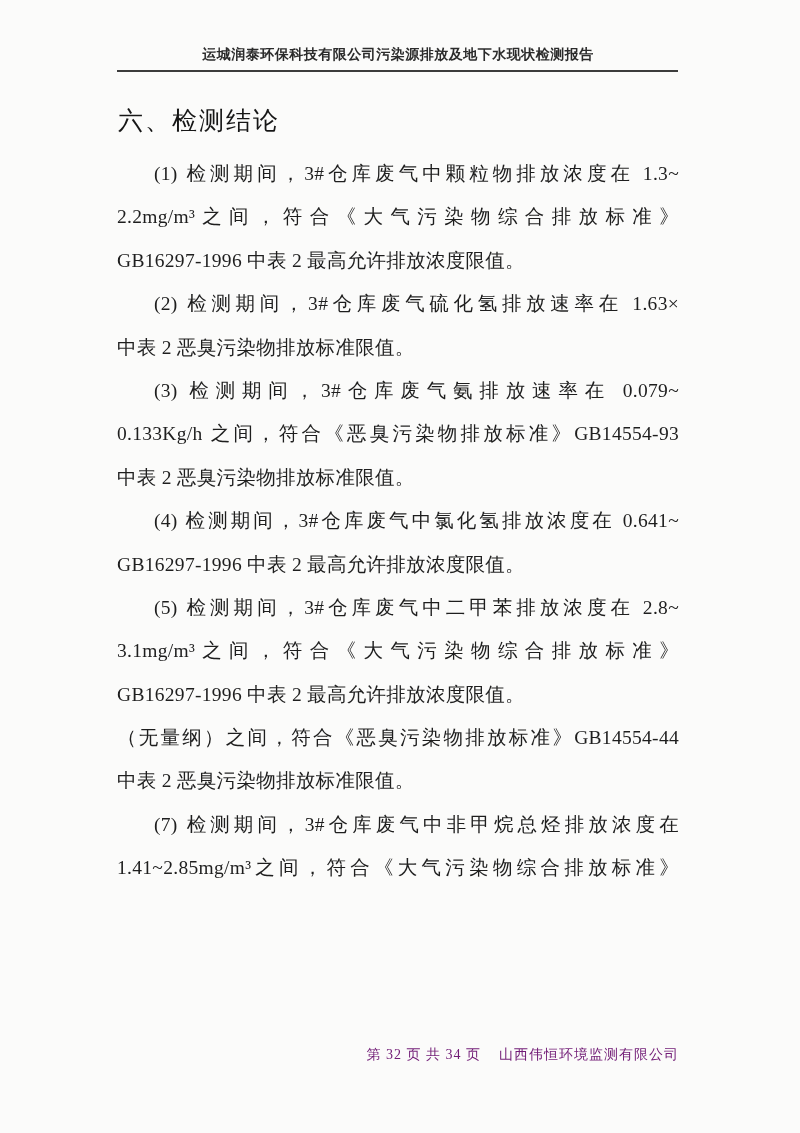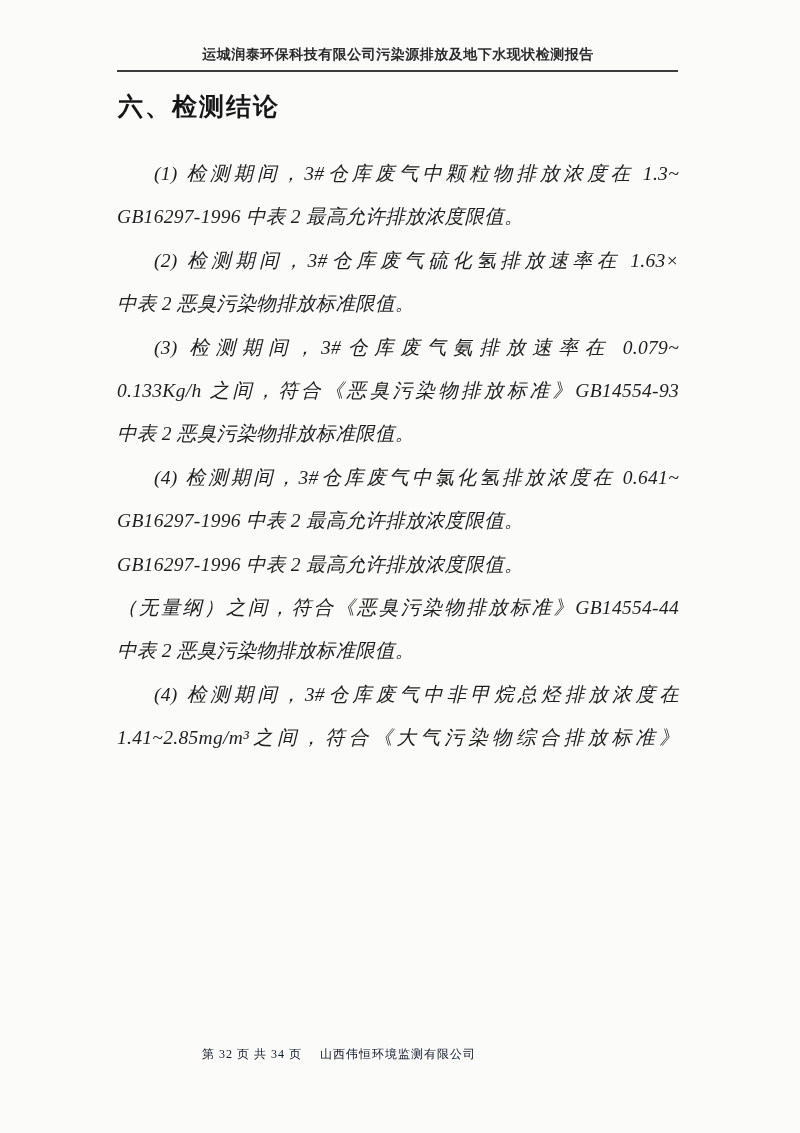--- a/index.html
+++ b/index.html
@@ -32,24 +32,24 @@
   .header-rule {
     position: absolute;
     top: 70px;
     left: 117px;
     width: 561px;
     height: 2px;
     background: #3c3c3c;
   }
   .section-title {
     position: absolute;
-    top: 90px;
+    top: 104px;
     left: 118px;
     font-size: 25px;
-    font-weight: 700;
+    font-weight: 400;
     letter-spacing: 2px;
     color: #161616;
   }
   .doc-body {
     position: absolute;
     top: 152px;
     left: 117px;
     width: 562px;
   }
   .paragraph {
@@ -57,37 +57,36 @@
   }
   .line {
     height: 43.4px;
     line-height: 43.4px;
     font-size: 19.5px;
     letter-spacing: 0.3px;
     text-align: justify;
     text-align-last: justify;
     overflow: hidden;
     white-space: nowrap;
-    font-style: italic;
   }
   .line.indent {
     text-indent: 37px;
   }
   .line.end {
     text-align: center;
     text-align-last: left;
   }
   .page-footer {
     position: absolute;
     top: 1046px;
     left: 117px;
     width: 562px;
-    text-align: left;
-    font-size: 12px;
-    color: #0f172a;
+    text-align: right;
+    font-size: 14px;
+    color: #701a75;
     letter-spacing: 1px;
     padding-left: 85px;
     box-sizing: border-box;
   }
   .page-footer .sep {
     display: inline-block;
     width: 18px;
   }
 </style>
 </head>
@@ -97,44 +96,47 @@
 
   <div class="running-header">运城润泰环保科技有限公司污染源排放及地下水现状检测报告</div>
 
   <div class="header-rule"></div>
 
   <div class="section-title">六、检测结论</div>
 
   <div class="doc-body">
       <div class="paragraph">
         <div class="line indent">(1) 检测期间，3#仓库废气中颗粒物排放浓度在 1.3~</div>
+        <div class="line">2.2mg/m³之间，符合《大气污染物综合排放标准》</div>
         <div class="line end">GB16297-1996 中表 2 最高允许排放浓度限值。</div>
       </div>
       <div class="paragraph">
         <div class="line indent">(2) 检测期间，3#仓库废气硫化氢排放速率在 1.63×</div>
         <div class="line end">中表 2 恶臭污染物排放标准限值。</div>
       </div>
       <div class="paragraph">
         <div class="line indent">(3) 检测期间，3#仓库废气氨排放速率在 0.079~</div>
         <div class="line">0.133Kg/h 之间，符合《恶臭污染物排放标准》GB14554-93</div>
         <div class="line end">中表 2 恶臭污染物排放标准限值。</div>
       </div>
       <div class="paragraph">
         <div class="line indent">(4) 检测期间，3#仓库废气中氯化氢排放浓度在 0.641~</div>
         <div class="line end">GB16297-1996 中表 2 最高允许排放浓度限值。</div>
       </div>
       <div class="paragraph">
+        <div class="line indent">(5) 检测期间，3#仓库废气中二甲苯排放浓度在 2.8~</div>
+        <div class="line">3.1mg/m³之间，符合《大气污染物综合排放标准》</div>
         <div class="line end">GB16297-1996 中表 2 最高允许排放浓度限值。</div>
       </div>
       <div class="paragraph">
         <div class="line">（无量纲）之间，符合《恶臭污染物排放标准》GB14554-44</div>
         <div class="line end">中表 2 恶臭污染物排放标准限值。</div>
       </div>
       <div class="paragraph">
-        <div class="line indent">(4) 检测期间，3#仓库废气中非甲烷总烃排放浓度在</div>
+        <div class="line indent">(7) 检测期间，3#仓库废气中非甲烷总烃排放浓度在</div>
         <div class="line">1.41~2.85mg/m³之间，符合《大气污染物综合排放标准》</div>
       </div>
     </div>
 
   <div class="page-footer">
     <span>第 32 页 共 34 页</span><span class="sep"></span><span>山西伟恒环境监测有限公司</span>
   </div>
 
 </div>
 

